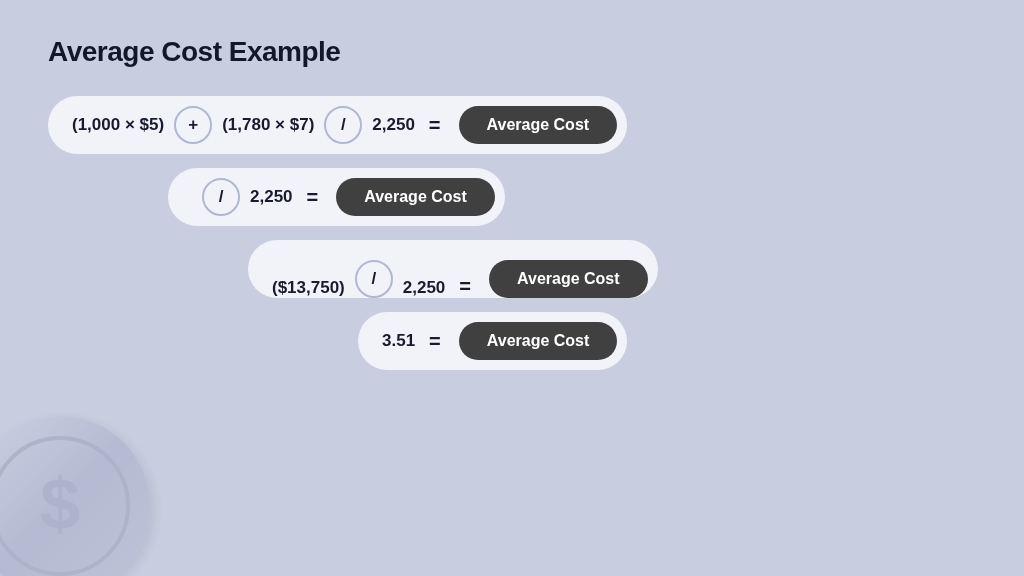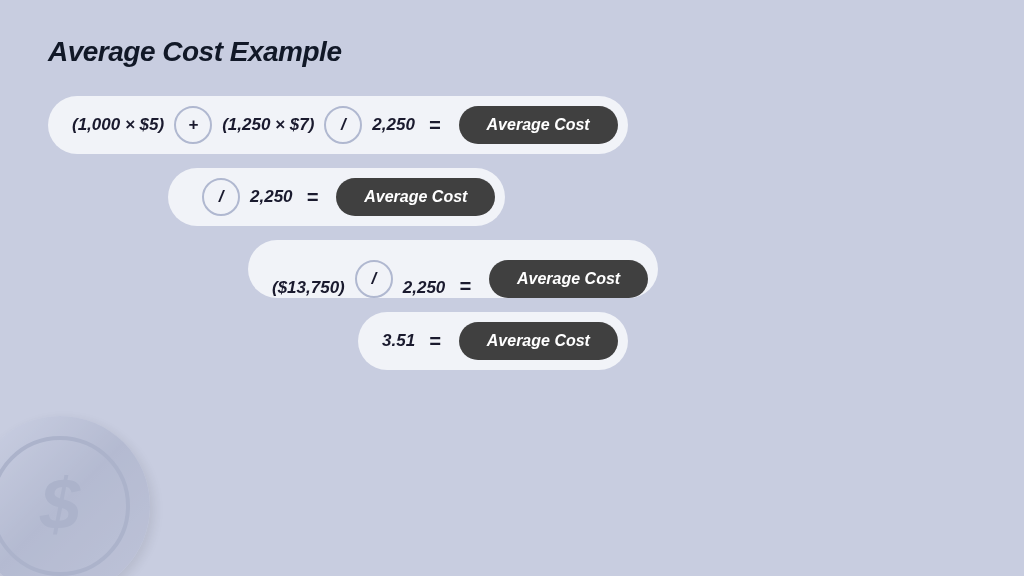--- a/index.html
+++ b/index.html
@@ -11,21 +11,20 @@
       font-family: 'Arial', sans-serif;
       overflow: hidden;
       position: relative;
     }
 
     .page-container {
       width: 100%;
       height: 100%;
       position: relative;
       padding: 36px 48px 36px 48px;
-      font-style: italic;
     }
 
     .page-title {
       font-size: 28px;
       font-weight: 800;
       color: #111827;
       margin-bottom: 28px;
       letter-spacing: -0.5px;
     }
 
@@ -147,21 +146,21 @@
     </div>
   </div>
 
   <h1 class="page-title">Average Cost Example</h1>
 
   <div class="equations-container">
 
     <div class="equation-row row-1">
       <span class="eq-text">(1,000  ×  $5)</span>
       <div class="operator-bubble">+</div>
-      <span class="eq-text">(1,250  ×  $7)</span>
+      <span class="eq-text">(1,780  ×  $7)</span>
       <div class="operator-bubble">/</div>
       <span class="eq-text">2,250</span>
       <span class="equals-text">=</span>
       <div class="avg-cost-badge">Average Cost</div>
     </div>
 
     <div class="equation-row row-2">
       <div class="operator-bubble">/</div>
       <span class="eq-text">2,250</span>
       <span class="equals-text">=</span>

